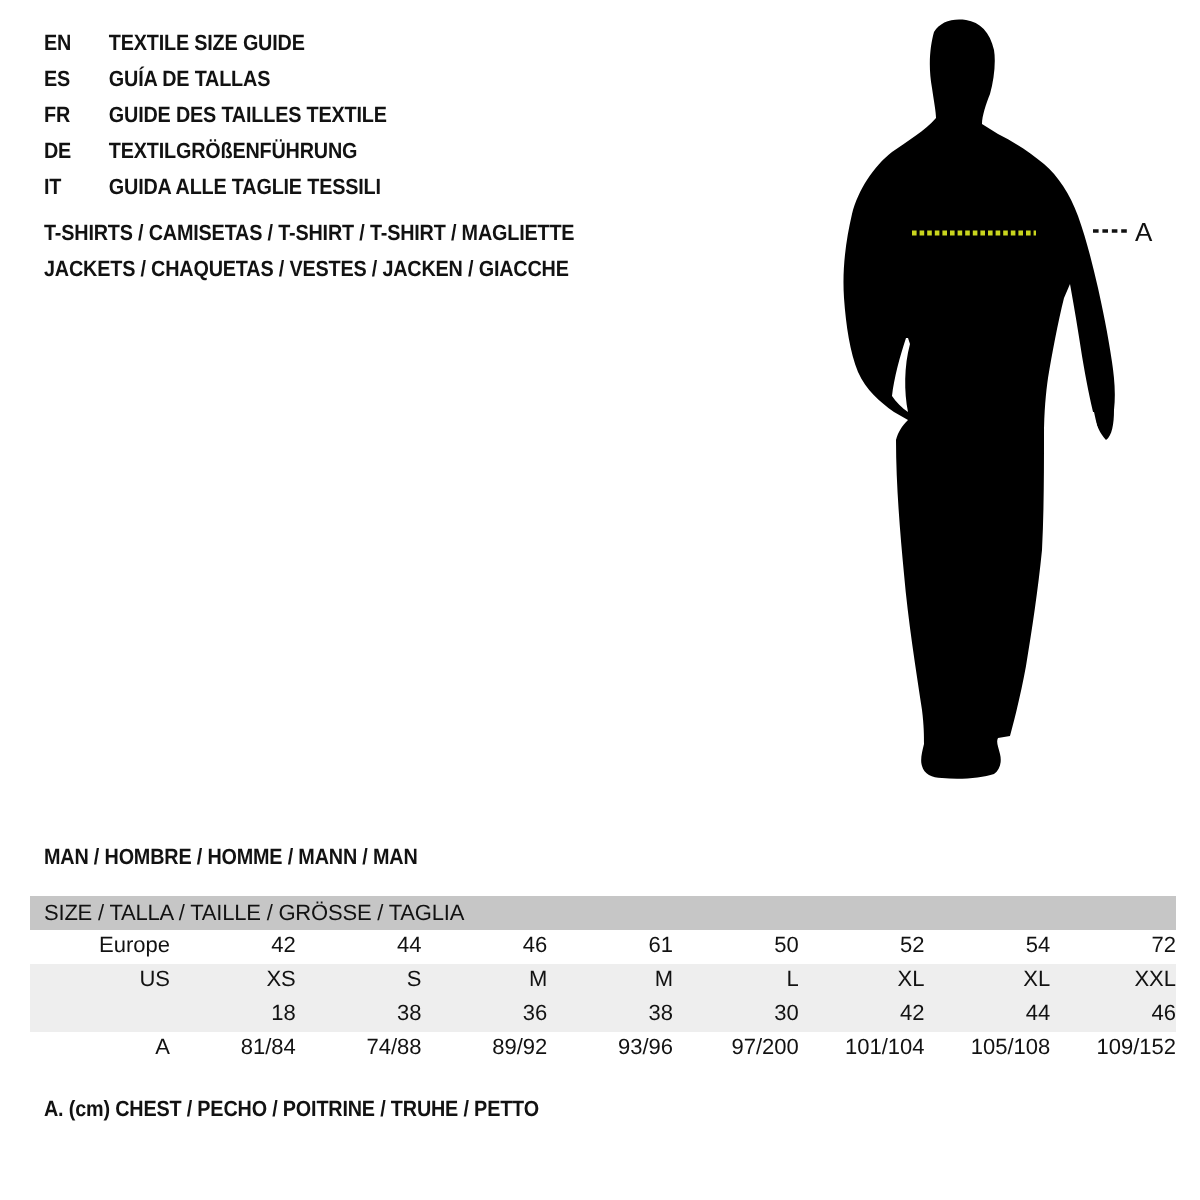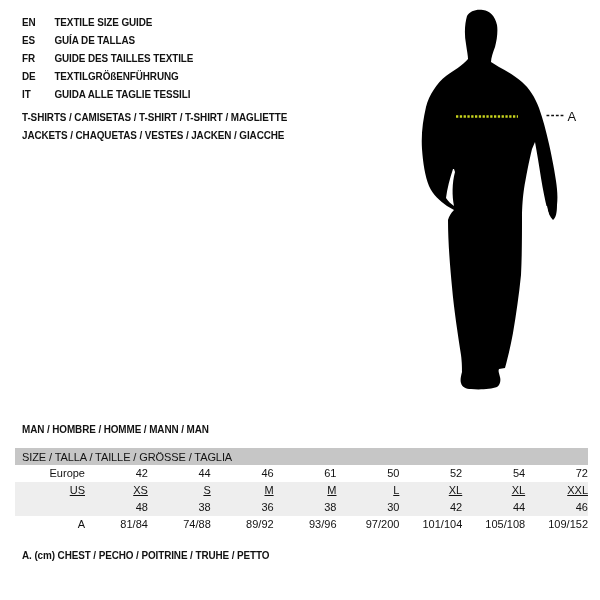--- a/index.html
+++ b/index.html
@@ -131,34 +131,34 @@
     <td class="lbl">Europe</td>
     <td>42</td>
     <td>44</td>
     <td>46</td>
     <td>61</td>
     <td>50</td>
     <td>52</td>
     <td>54</td>
     <td>72</td>
   </tr>
-  <tr style="background:#eeeeee;text-decoration:underline;">
+  <tr style="background:#eeeeee;">
     <td class="lbl">US</td>
     <td>XS</td>
     <td>S</td>
     <td>M</td>
     <td>M</td>
     <td>L</td>
     <td>XL</td>
     <td>XL</td>
     <td>XXL</td>
   </tr>
   <tr style="background:#eeeeee;">
     <td class="lbl"></td>
-    <td>48</td>
+    <td>18</td>
     <td>38</td>
     <td>36</td>
     <td>38</td>
     <td>30</td>
     <td>42</td>
     <td>44</td>
     <td>46</td>
   </tr>
   <tr>
     <td class="lbl">A</td>

